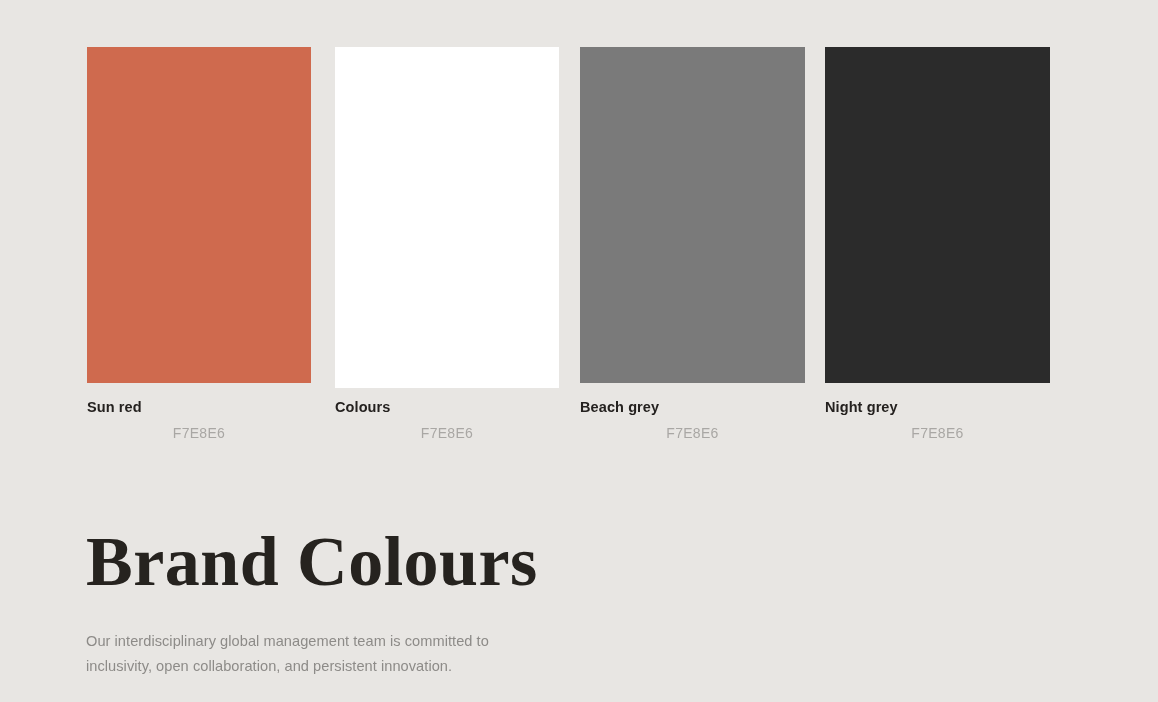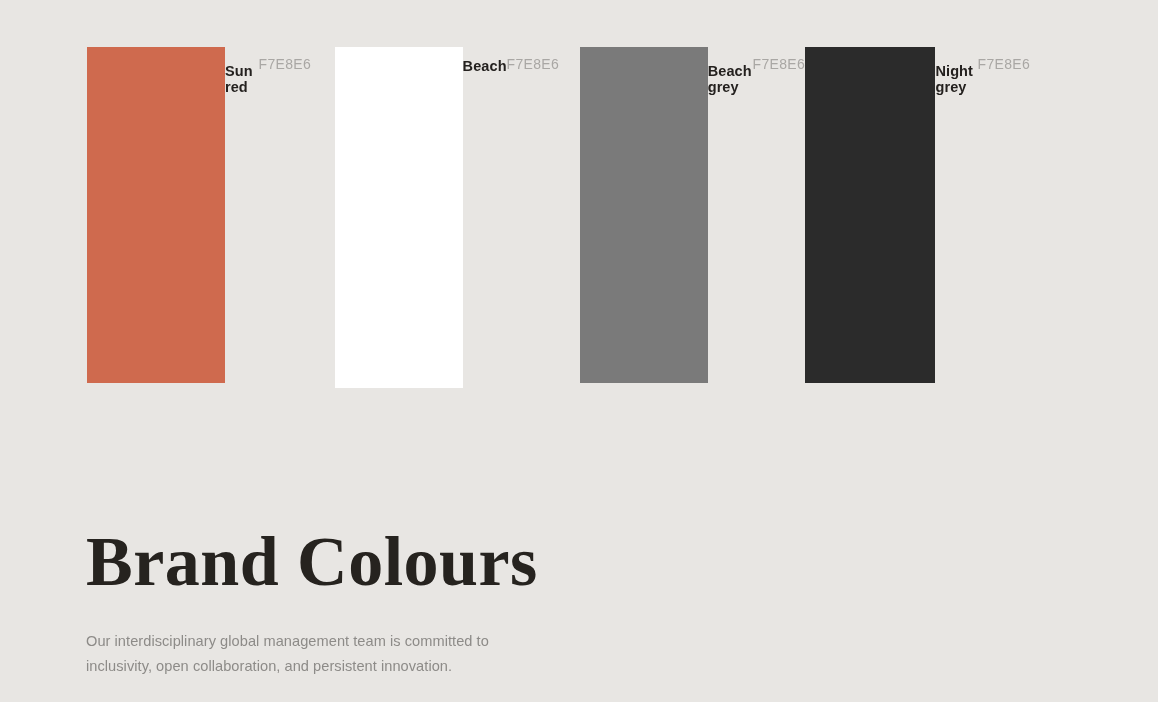--- a/index.html
+++ b/index.html
@@ -26,41 +26,42 @@
   .swatch-row {
     position: absolute;
     left: 87px;
     top: 47px;
     width: 966px;
     display: flex;
     align-items: flex-start;
   }
   .swatch-cell {
     display: flex;
-    flex-direction: row;
+    flex-direction: column;
   }
   .swatch-chip {
     display: block;
     width: 100%;
   }
   .swatch-name {
     font-size: 14.5px;
     font-weight: bold;
     color: #24211f;
     letter-spacing: 0.1px;
     margin-top: 17px;
     line-height: 1.1;
   }
   .swatch-hex {
     font-size: 14px;
     font-weight: normal;
     color: #a9a7a4;
     letter-spacing: 0.3px;
     margin-top: 10px;
     line-height: 1.1;
+    text-align: center;
   }
 
   
   .headline {
     position: absolute;
     left: 86px;
     top: 527px;
     font-family: "Liberation Serif", "DejaVu Serif", serif;
     font-size: 70px;
     line-height: 1.0;
@@ -111,25 +112,25 @@
   <div class="swatch-row">
 
     <div class="swatch-cell" style="width:224px;margin-right:24px;">
       <span class="swatch-chip" style="height:336px;background:#CF6A4E;"></span>
       <span class="swatch-name">Sun red</span>
       <span class="swatch-hex">F7E8E6</span>
     </div>
 
     <div class="swatch-cell" style="width:224px;margin-right:21px;">
       <span class="swatch-chip" style="height:341px;background:#FFFFFF;"></span>
-      <span class="swatch-name" style="margin-top:12px;">Beach</span>
+      <span class="swatch-name" style="margin-top:12px;">Colours</span>
       <span class="swatch-hex">F7E8E6</span>
     </div>
 
-    <div class="swatch-cell" style="width:225px;">
+    <div class="swatch-cell" style="width:225px;margin-right:20px;">
       <span class="swatch-chip" style="height:336px;background:#7A7A7A;"></span>
       <span class="swatch-name">Beach grey</span>
       <span class="swatch-hex">F7E8E6</span>
     </div>
 
     <div class="swatch-cell" style="width:225px;">
       <span class="swatch-chip" style="height:336px;background:#2B2B2B;"></span>
       <span class="swatch-name">Night grey</span>
       <span class="swatch-hex">F7E8E6</span>
     </div>

